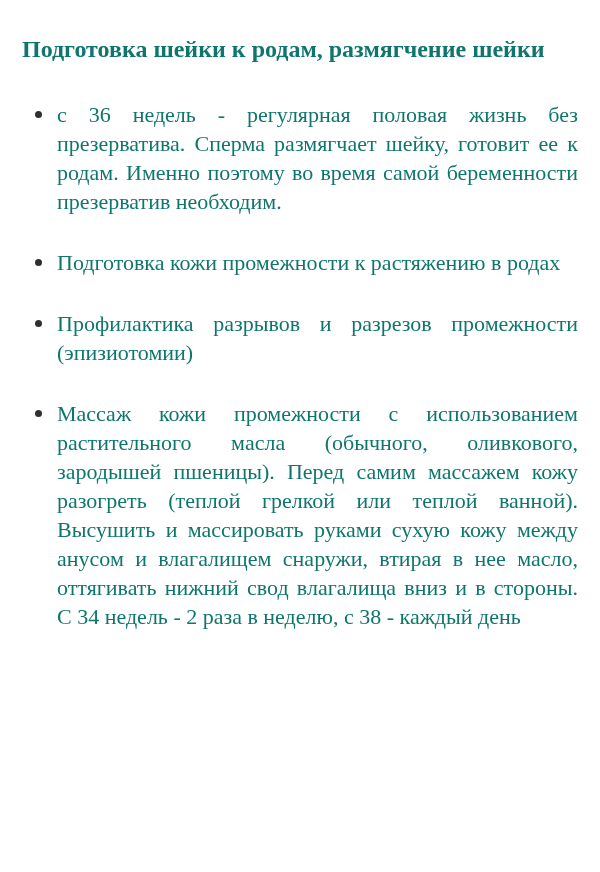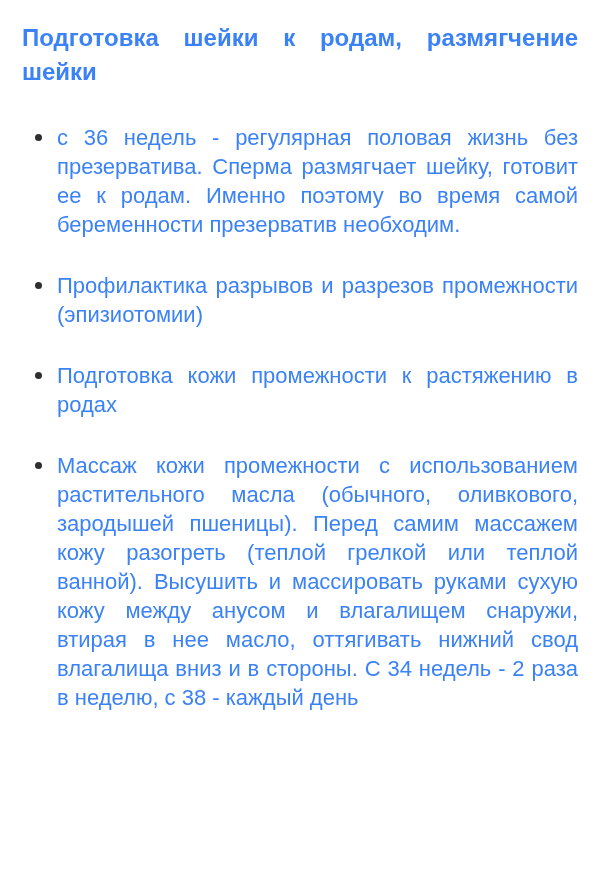--- a/index.html
+++ b/index.html
@@ -4,24 +4,24 @@
 <style>
   html, body {
     margin: 0;
     padding: 0;
     background: #ffffff;
   }
   .page {
     width: 600px;
     height: 872px;
     box-sizing: border-box;
-    padding: 21px 22px 0 22px;
+    padding: 32px 22px 0 22px;
     background: #ffffff;
-    color: #3b82f6;
-    font-family: Liberation Sans, sans-serif;
+    color: #0f766e;
+    font-family: Liberation Serif, serif;
     overflow: hidden;
   }
   .page-title {
     font-size: 24px;
     line-height: 34px;
     font-weight: bold;
     text-align: justify;
     margin: 0 0 34px 0;
   }
   .bullet-list {
@@ -55,26 +55,26 @@
   <ul class="bullet-list">
 
       <li>
         <span class="bullet-dot"></span>
         <span>с 36 недель - регулярная половая жизнь без презерватива. Сперма размягчает шейку, готовит ее к родам. Именно поэтому во время самой беременности презерватив необходим.</span>
       </li>
 
 
       <li>
         <span class="bullet-dot"></span>
-        <span>Профилактика разрывов и разрезов промежности (эпизиотомии)</span>
+        <span>Подготовка кожи промежности к растяжению в родах</span>
       </li>
 
       <li>
         <span class="bullet-dot"></span>
-        <span>Подготовка кожи промежности к растяжению в родах</span>
+        <span>Профилактика разрывов и разрезов промежности (эпизиотомии)</span>
       </li>
 
       <li>
         <span class="bullet-dot"></span>
         <span>Массаж кожи промежности с использованием растительного масла (обычного, оливкового, зародышей пшеницы). Перед самим массажем кожу разогреть (теплой грелкой или теплой ванной). Высушить и массировать руками сухую кожу между анусом и влагалищем снаружи, втирая в нее масло, оттягивать нижний свод влагалища вниз и в стороны. С 34 недель - 2 раза в неделю, с 38 - каждый день</span>
       </li>
     </ul>
 </div>
 
 </body></html>

